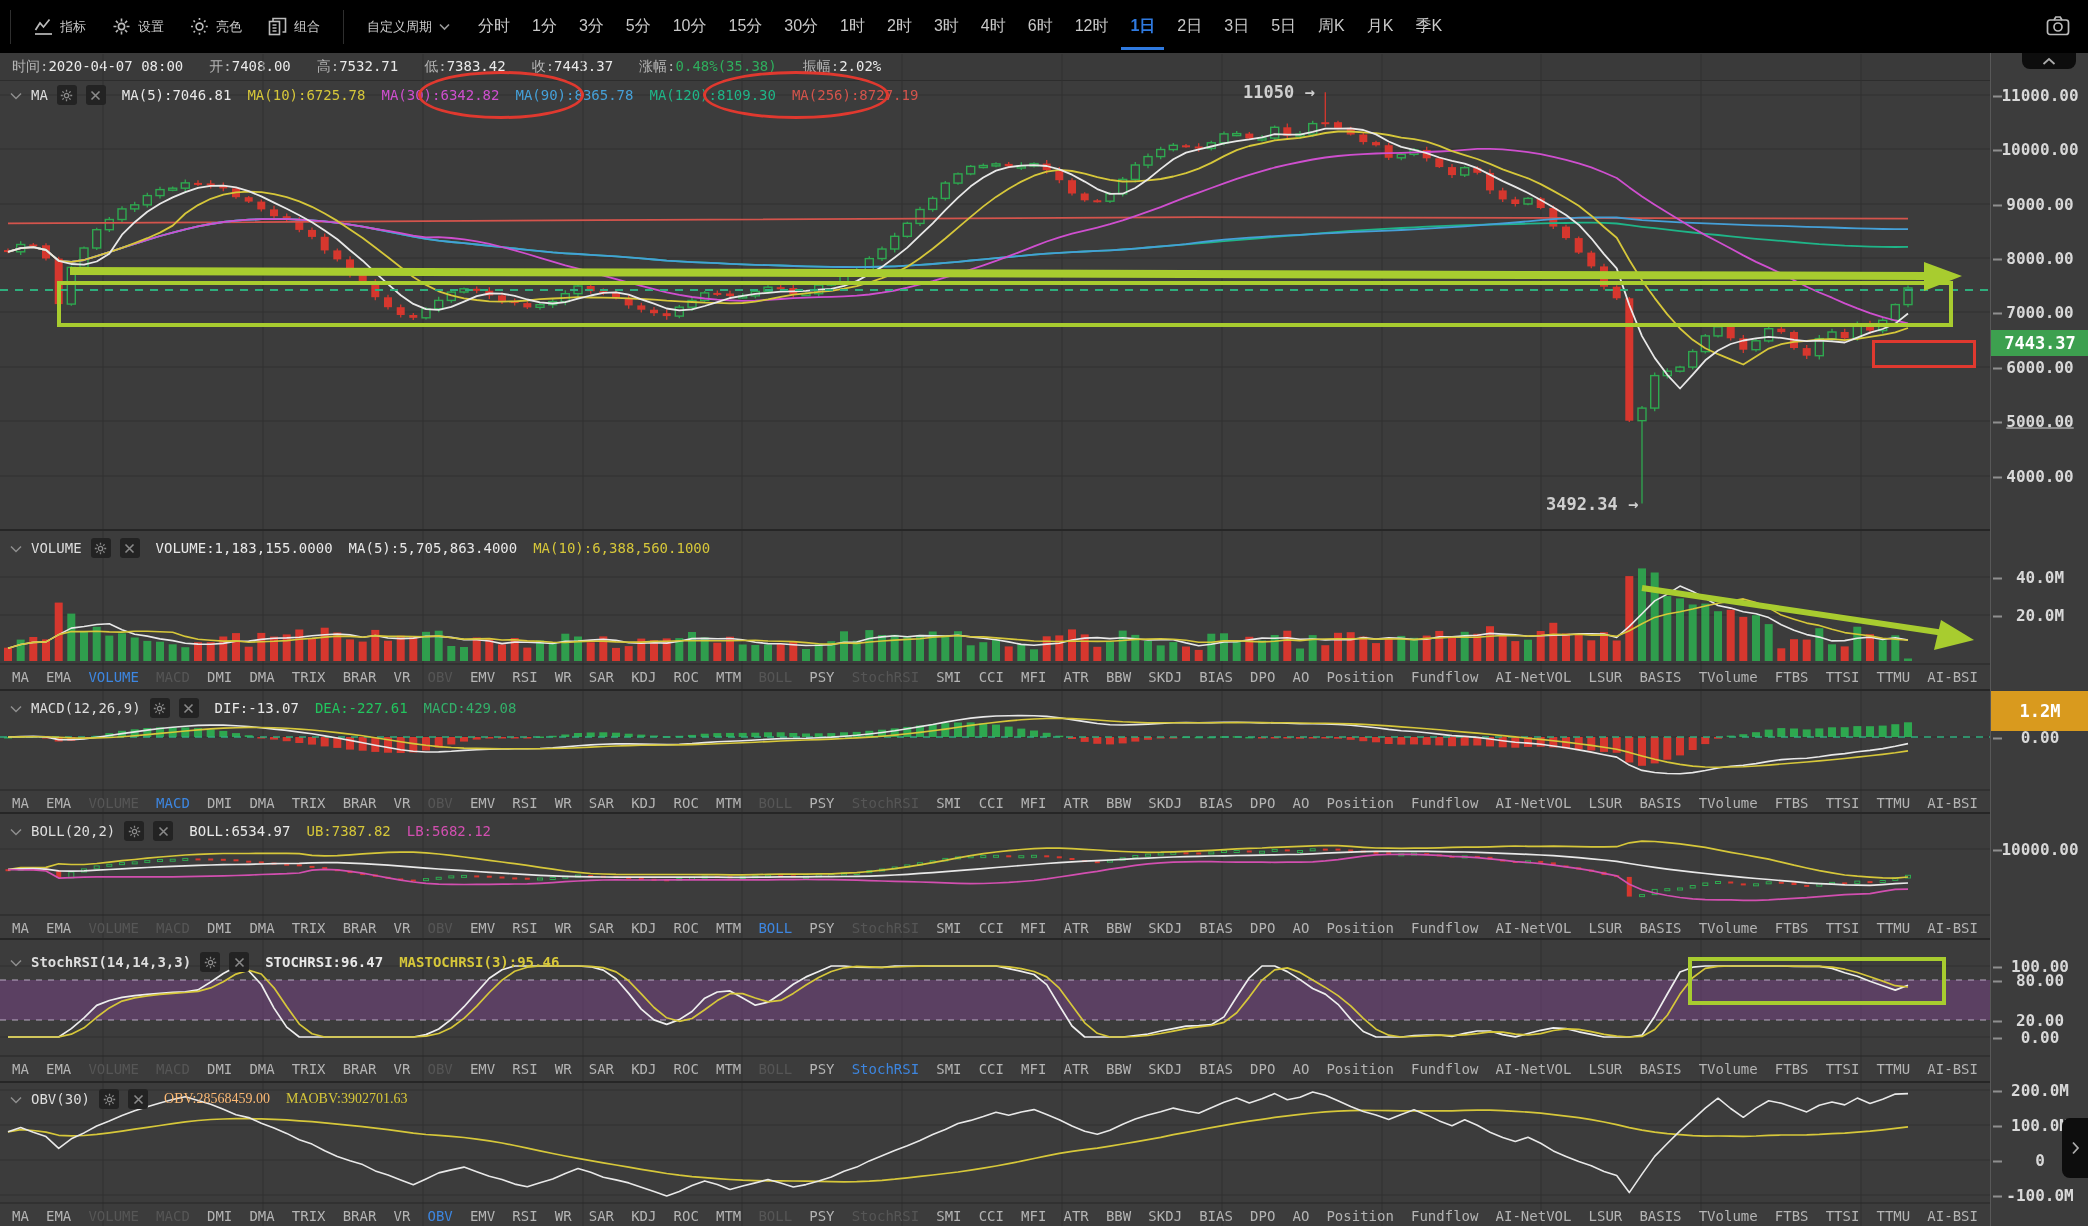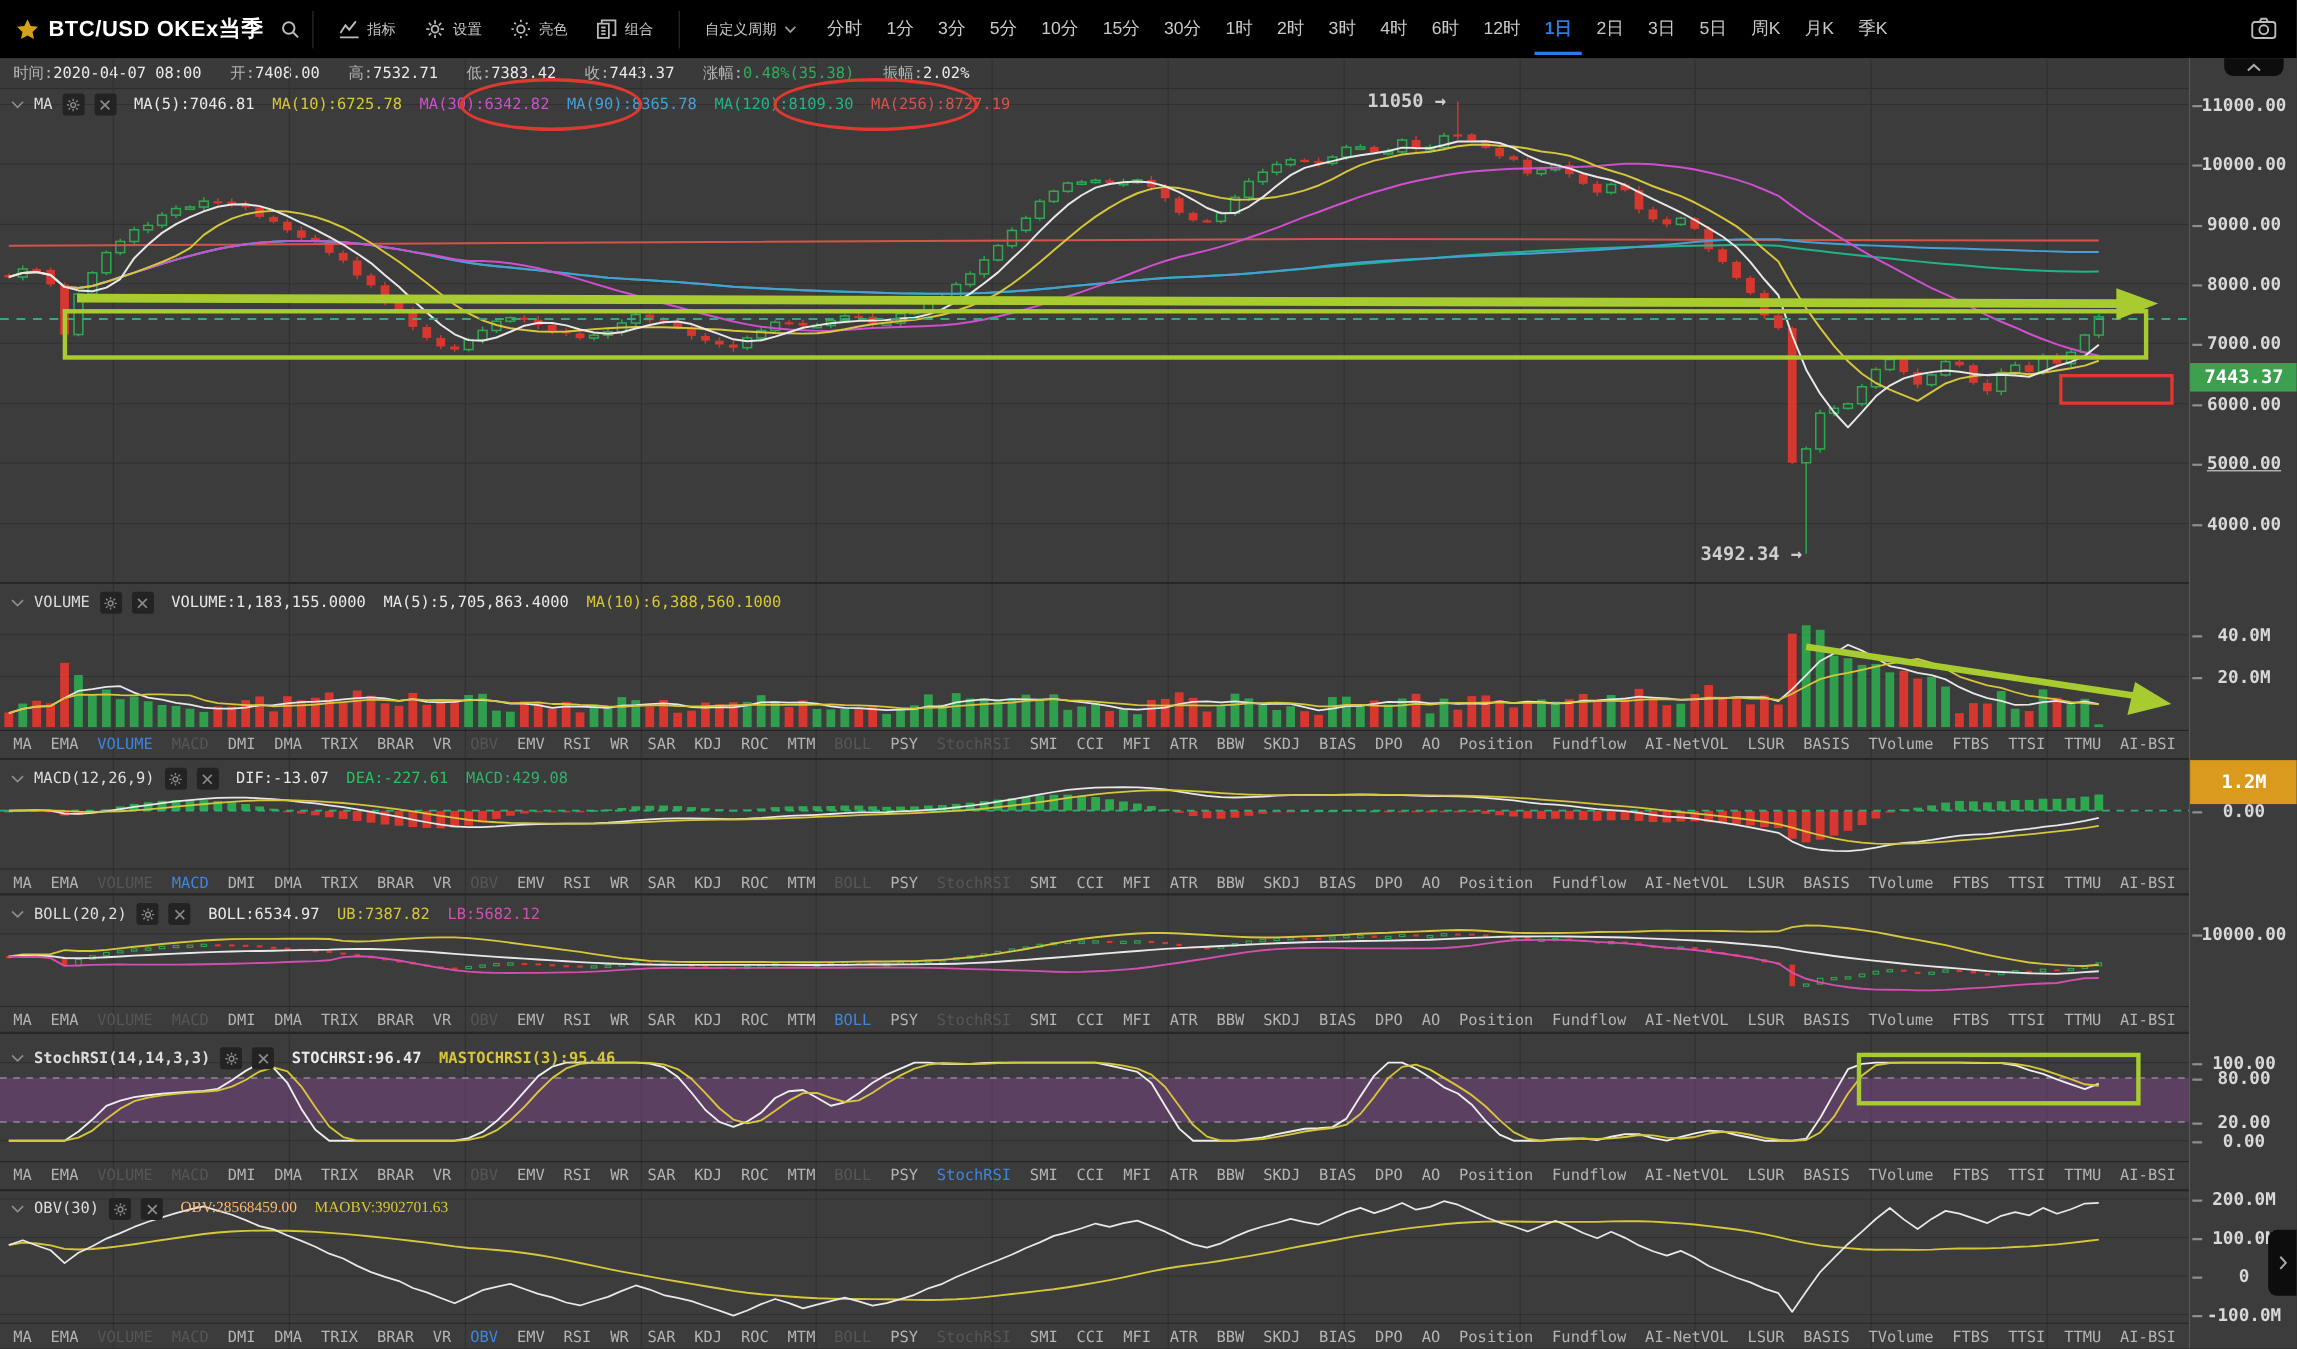--- a/index.html
+++ b/index.html
@@ -54,34 +54,20 @@
   
   #collapse-top{position:absolute;left:2022px;top:53px;width:54px;height:16px;background:#0d0d0d;border-radius:0 0 8px 8px;z-index:6;display:flex;align-items:center;justify-content:center;cursor:pointer;}
   #collapse-side{position:absolute;left:2062px;top:1118px;width:26px;height:60px;background:#0d0d0d;border-radius:8px 0 0 8px;z-index:6;display:flex;align-items:center;justify-content:center;cursor:pointer;}
 </style>
 </head>
 <body>
 
 <div id="app">
 
   <header id="toolbar">
-    <div class="tb-group">
-      <span class="tb-icon" style="margin-left:14px">
-        <svg width="22" height="22" viewBox="0 0 22 22">
-            <path d="M11 1.5l2.9 6.1 6.6.8-4.9 4.6 1.3 6.5L11 16.2l-5.9 3.3 1.3-6.5L1.5 8.4l6.6-.8z" fill="#d4a017"></path>
-          </svg>
-      </span>
-      <span id="symbol-title">BTC/USD OKEx当季</span>
-      <span class="tb-icon">
-        <svg width="20" height="20" viewBox="0 0 20 20" fill="none" stroke="#bbb" stroke-width="1.8">
-            <circle cx="8.5" cy="8.5" r="5.2"></circle>
-            <line x1="12.6" y1="12.6" x2="17" y2="17"></line>
-          </svg>
-      </span>
-    </div>
     <div class="tb-sep"></div>
     <div class="tb-btn">
       <span class="tb-icon">
         <svg width="19" height="19" viewBox="0 0 19 19" fill="none" stroke="#bbb" stroke-width="1.7">
             <path d="M1 17h17"></path>
             <path d="M1.5 13l4.5-7 3.5 4 6-7.5"></path>
           </svg>
       </span>
         <span>指标</span>
     </div>

